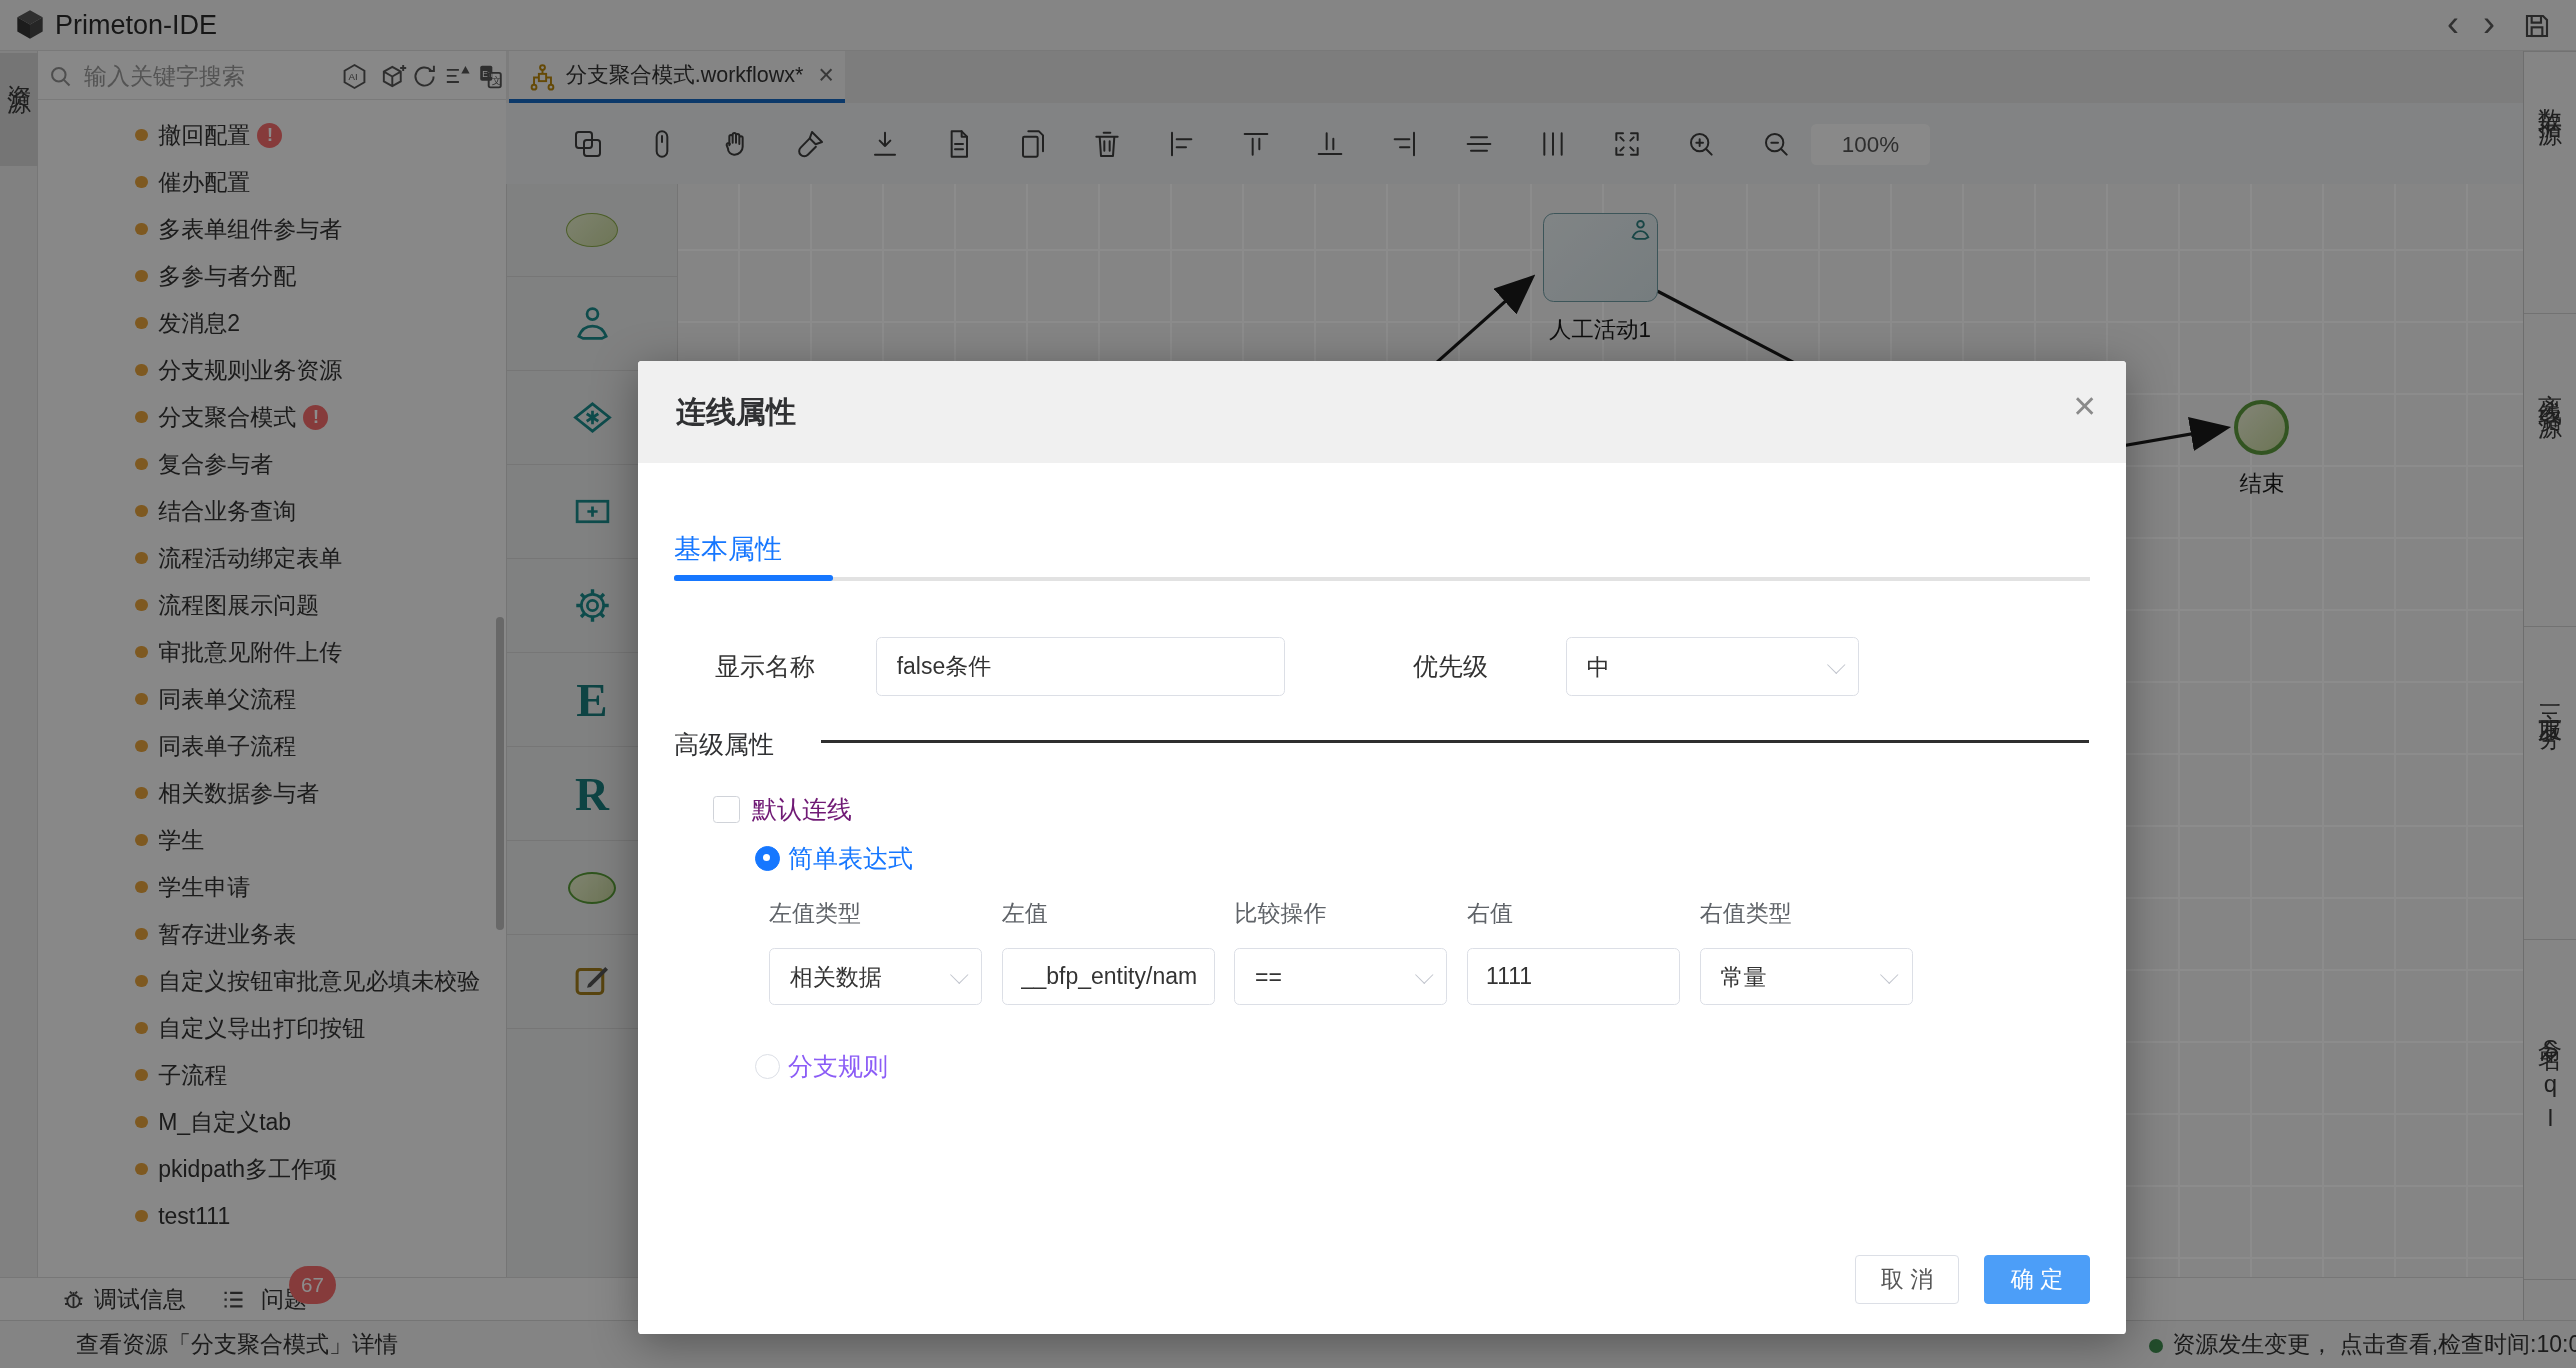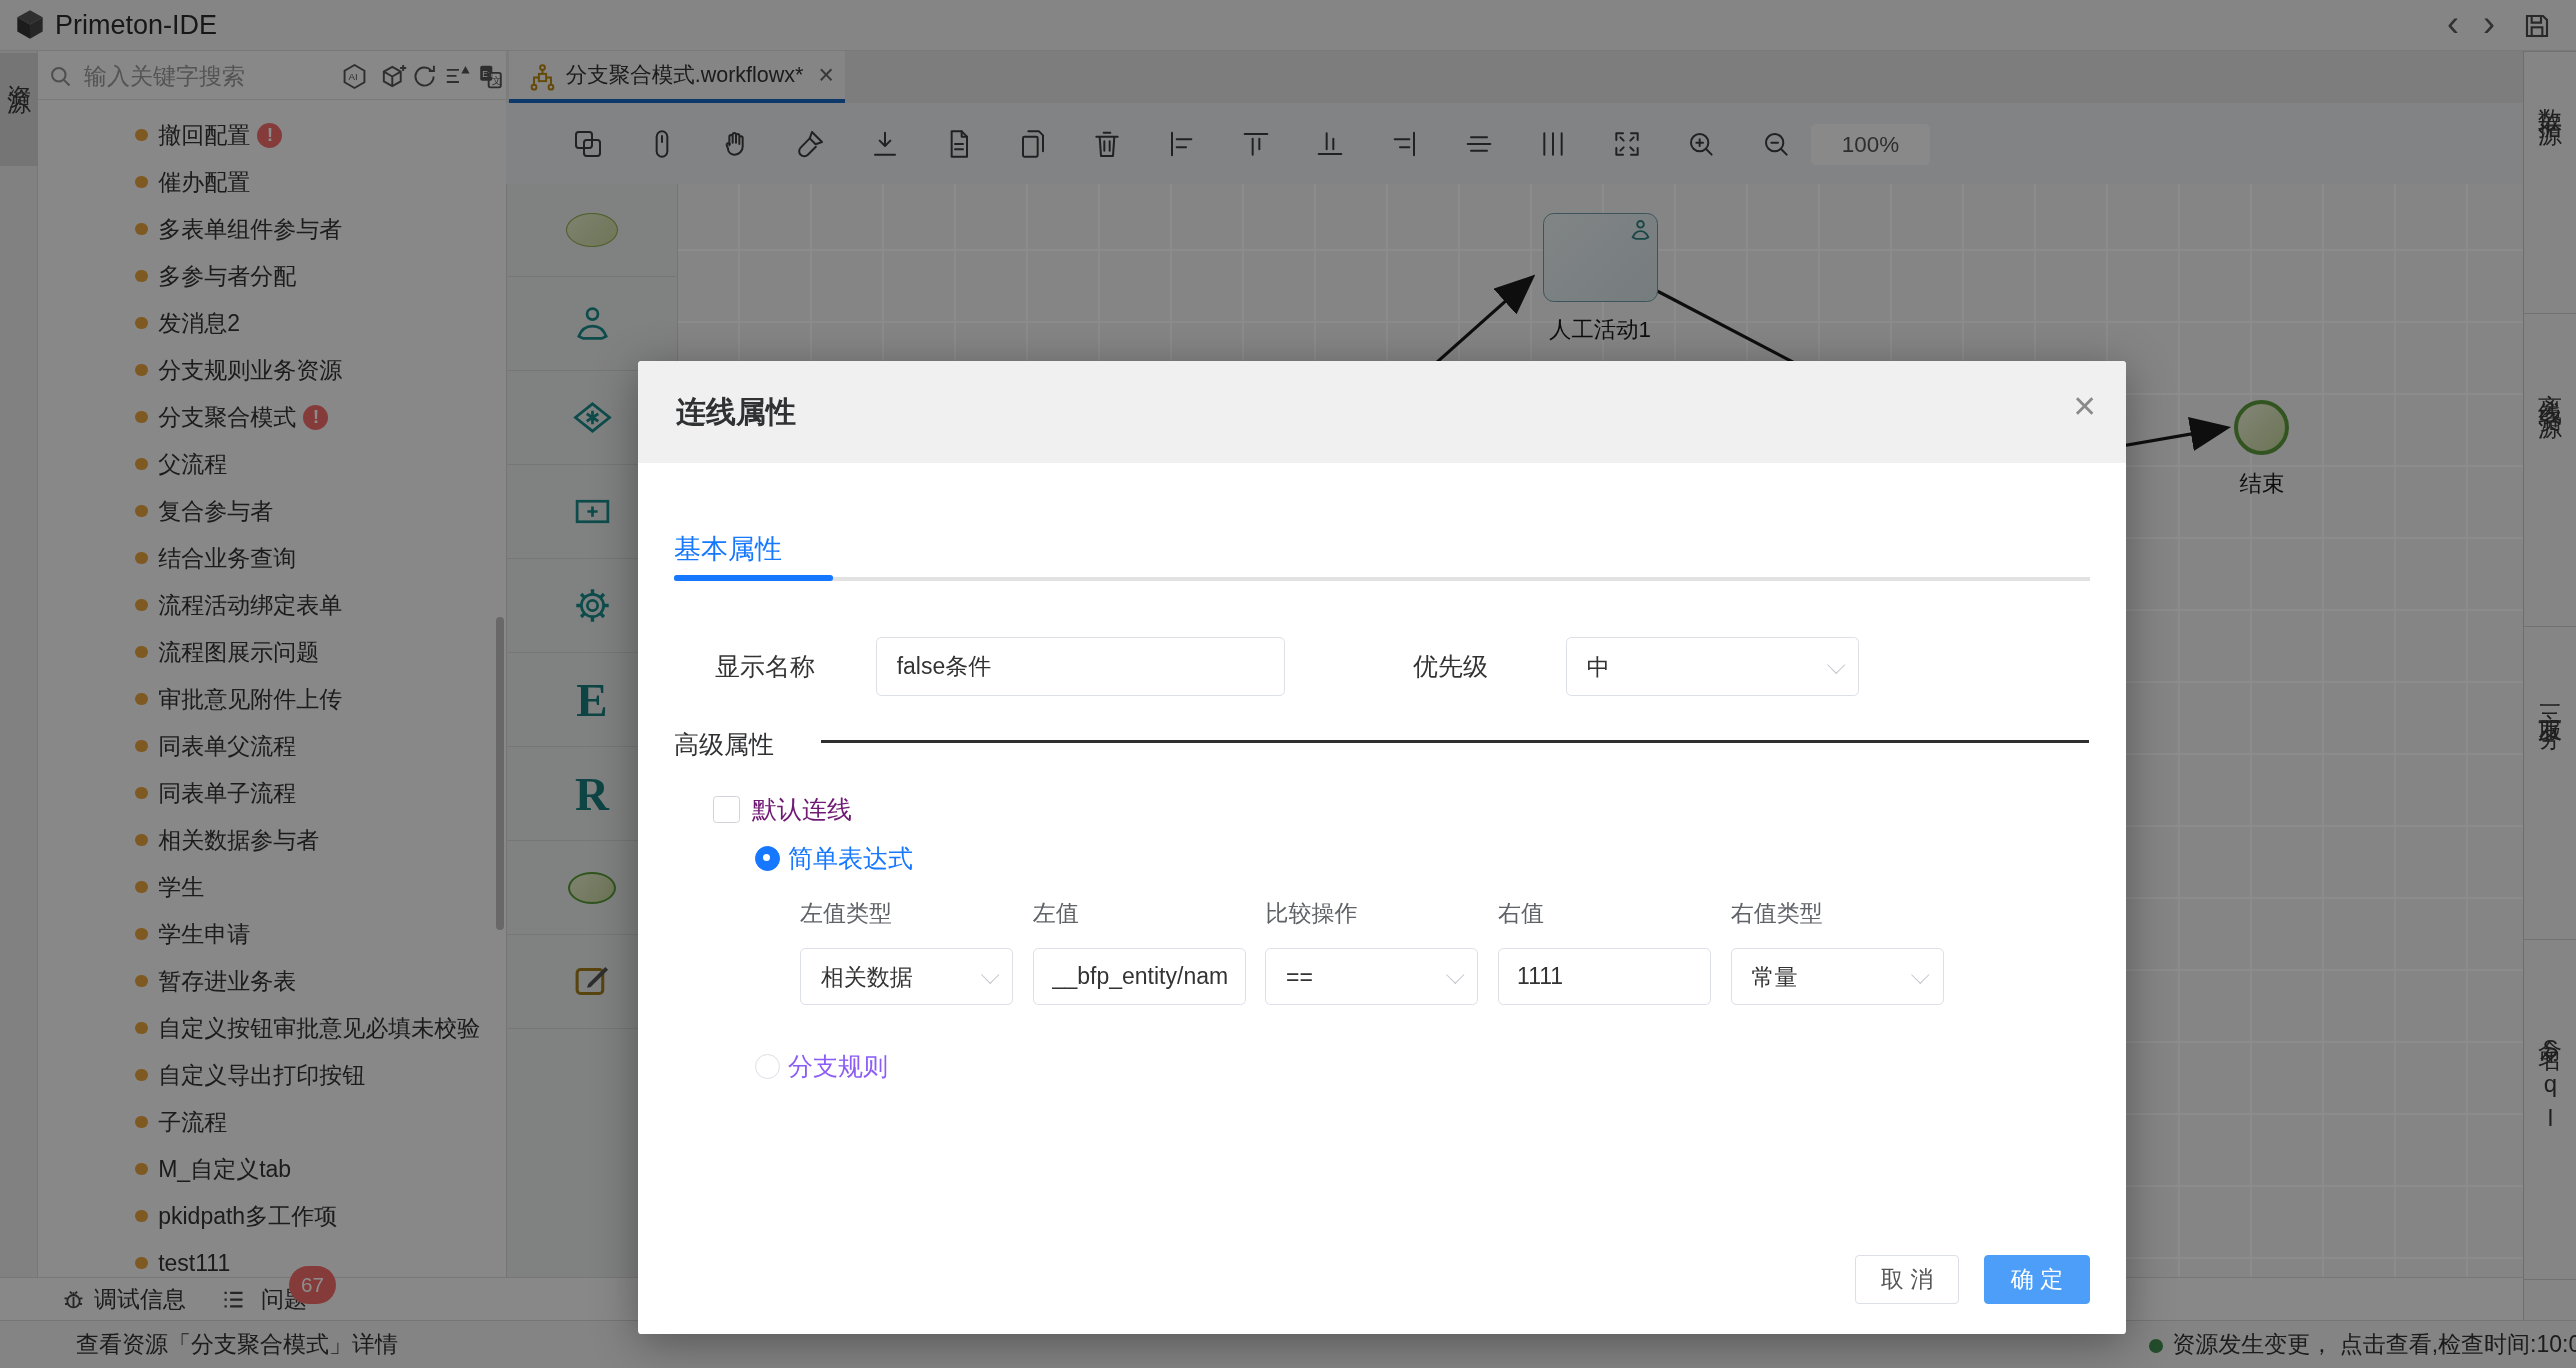--- a/index.html
+++ b/index.html
@@ -101,21 +101,21 @@
   .adv-label { position:absolute; left:36px; top:367px; font-size:25px; color:#303133; }
   .adv-line { position:absolute; left:183px; top:379px; width:1268px; height:2.7px; background:#2f2f2f; }
   .chk-row { position:absolute; left:75px; top:435px; height:29px; cursor:pointer; }
   .chk-box { position:absolute; left:0; top:0; width:27px; height:27px; border:1.8px solid #d0d3d9; border-radius:3.6px; background:#fff; }
   .chk-lbl { position:absolute; left:39px; top:0; line-height:27px; font-size:25px; color:#701a75; white-space:nowrap; }
   .radio { position:absolute; width:25px; height:25px; border-radius:50%; }
   .radio.on { background:#1677ff; border:1.8px solid #1677ff; }
   .radio.on::after { content:""; position:absolute; left:7.2px; top:7.2px; width:7.2px; height:7.2px; border-radius:50%; background:#fff; }
   .radio.off { background:#fff; border:1.8px solid #dcdfe6; }
   .r-lbl { position:absolute; font-size:25px; line-height:25px; white-space:nowrap; }
-  .cond { position:absolute; left:162px; top:531px; display:flex; gap:19.7px;justify-content:space-between; }
+  .cond { position:absolute; left:131px; top:531px; display:flex; gap:19.7px;justify-content:space-between; }
   .ccol { width:213px; position:relative; }
   .ccol .c-lbl { height:43px; line-height:43px; font-size:23px; color:#5f6368; }
   .ccol .c-box { position:relative; width:213px; height:57px; margin-top:13.4px; }
   .ccol input.c-box { padding-left:18px; outline:none; width:213px; }
   .dropdown { position:absolute; left:148px; top:743px; width:713px; height:51px; }
   .dropdown .ph { position:absolute; left:23px; top:50%; transform:translateY(-50%); color:#c0c4cc; font-size:23px; }
   .btn { position:absolute; top:894px; height:49px; border-radius:4px; font-size:23px; text-align:center; line-height:47px; cursor:pointer; }
   .btn-cancel { left:1217px; width:104px; background:#fff; border:0.9px solid #dcdfe6; color:#555; }
   .btn-ok { left:1346px; width:106px; background:#4c9ef8; border:0.9px solid #4c9ef8; color:#fff; }
 </style>
@@ -173,21 +173,20 @@
             </svg></span></span>
     </div>
     <div id="tree">
         <div class="trow"><span class="dot"></span><span class="tl">撤回配置</span><span class="alert">!</span></div>
         <div class="trow"><span class="dot"></span><span class="tl">催办配置</span></div>
         <div class="trow"><span class="dot"></span><span class="tl">多表单组件参与者</span></div>
         <div class="trow"><span class="dot"></span><span class="tl">多参与者分配</span></div>
         <div class="trow"><span class="dot"></span><span class="tl">发消息2</span></div>
         <div class="trow"><span class="dot"></span><span class="tl">分支规则业务资源</span></div>
         <div class="trow"><span class="dot"></span><span class="tl">分支聚合模式</span><span class="alert">!</span></div>
-        <div class="trow"><span class="dot"></span><span class="tl">父流程</span></div>
         <div class="trow"><span class="dot"></span><span class="tl">复合参与者</span></div>
         <div class="trow"><span class="dot"></span><span class="tl">结合业务查询</span></div>
         <div class="trow"><span class="dot"></span><span class="tl">流程活动绑定表单</span></div>
         <div class="trow"><span class="dot"></span><span class="tl">流程图展示问题</span></div>
         <div class="trow"><span class="dot"></span><span class="tl">审批意见附件上传</span></div>
         <div class="trow"><span class="dot"></span><span class="tl">同表单父流程</span></div>
         <div class="trow"><span class="dot"></span><span class="tl">同表单子流程</span></div>
         <div class="trow"><span class="dot"></span><span class="tl">相关数据参与者</span></div>
         <div class="trow"><span class="dot"></span><span class="tl">学生</span></div>
         <div class="trow"><span class="dot"></span><span class="tl">学生申请</span></div>

